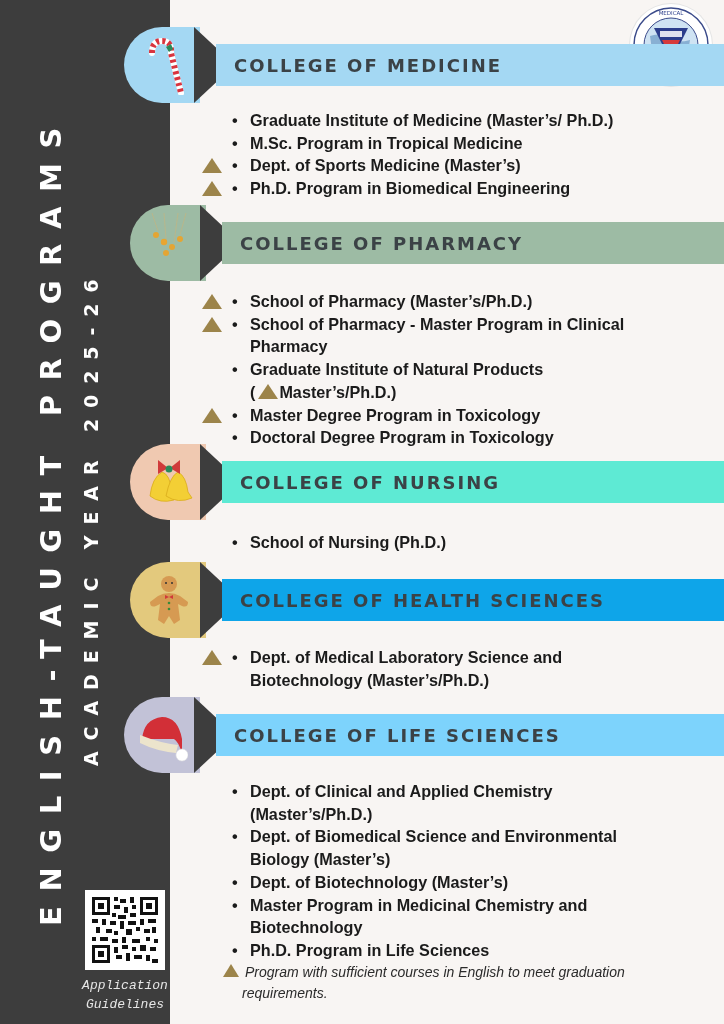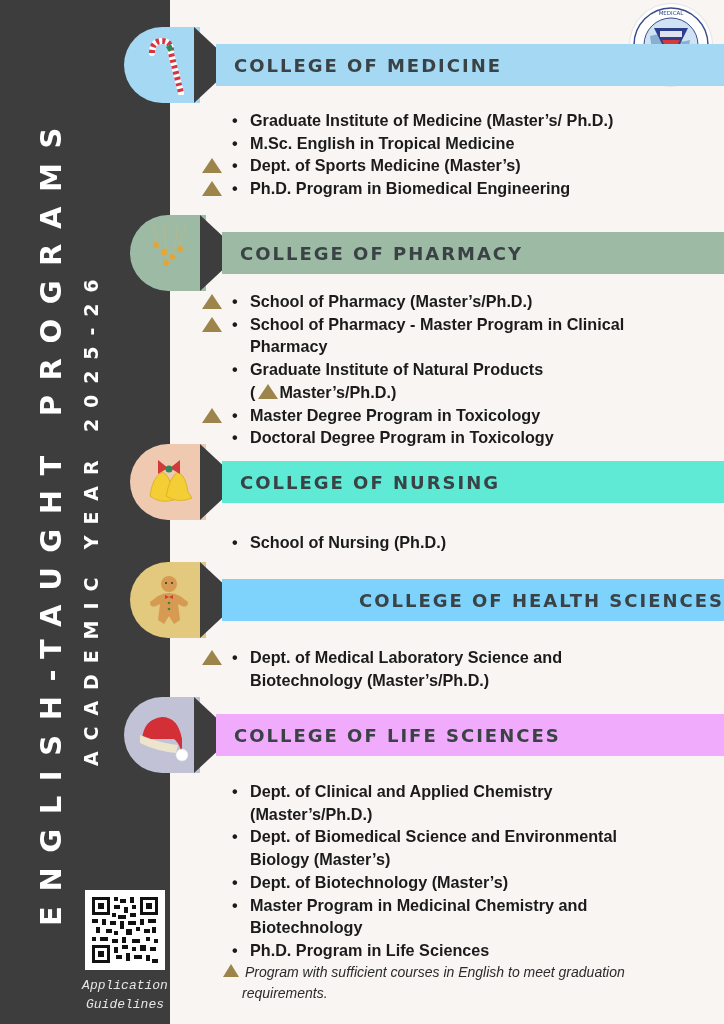--- a/index.html
+++ b/index.html
@@ -130,26 +130,26 @@
       <path d="M28 12 l5 -3 l2 5 l-4 3 z" fill="#2a8a5a"></path>
     </svg>
   </div>
   <div class="connector" style="left:194px;"></div>
   <div class="bar" style="left:216px; background:#a4d8f3;">
     <span class="bar-label">COLLEGE OF MEDICINE</span>
   </div>
 </div>
 <div class="list" style="top:109px;">
   <div class="item"><span class="bullet">•</span><span>Graduate Institute of Medicine (Master’s/ Ph.D.)</span></div>
-  <div class="item"><span class="bullet">•</span><span>M.Sc. English in Tropical Medicine</span></div>
+  <div class="item"><span class="bullet">•</span><span>M.Sc. Program in Tropical Medicine</span></div>
   <div class="item"><span class="tri"></span><span class="bullet">•</span><span>Dept. of Sports Medicine (Master’s)</span></div>
   <div class="item"><span class="tri"></span><span class="bullet">•</span><span>Ph.D. Program in Biomedical Engineering</span></div>
 </div>
 
-<div class="section-head" style="top:215px;padding-left:7px;">
+<div class="section-head" style="top:205px;padding-left:7px;">
   <div class="cap" style="left:130px; background:#9dbba4;">
     <svg class="cap-icon" viewBox="0 0 50 60">
       <g stroke="#c9b47a" stroke-width="0.6" fill="none">
           <path d="M8 0 L14 18"></path>
           <path d="M20 0 L22 26"></path>
           <path d="M34 0 L30 30"></path>
           <path d="M42 0 L36 22"></path>
         </g>
       <circle cx="12" cy="22" r="3" fill="#e4a534"></circle>
         <circle cx="20" cy="29" r="3.2" fill="#e8a530"></circle>
@@ -196,38 +196,38 @@
       <circle cx="25" cy="14" r="8" fill="#d69a52"></circle>
       <path d="M14 26 Q25 20 36 26 L44 32 Q44 38 38 36 L34 34 L36 50 L30 54 L25 46 L20 54 L14 50 L16 34 L12 36 Q6 38 6 32 Z" fill="#d69a52"></path>
       <circle cx="22" cy="13" r="1" fill="#333"></circle>
         <circle cx="28" cy="13" r="1" fill="#333"></circle>
       <path d="M21 25 L25 27 L29 25 L29 29 L25 27 L21 29 Z" fill="#d03a3a"></path>
       <circle cx="25" cy="33" r="1.3" fill="#3a8a3a"></circle>
         <circle cx="25" cy="39" r="1.3" fill="#3a8a3a"></circle>
     </svg>
   </div>
   <div class="connector" style="left:200px;"></div>
-  <div class="bar" style="left:222px; background:#7dd3fc;justify-content:flex-end;">
+  <div class="bar" style="left:222px; background:#0ea5e9;">
     <span class="bar-label">COLLEGE OF HEALTH SCIENCES</span>
   </div>
 </div>
 <div class="list" style="top:646px;">
   <div class="item"><span class="tri"></span><span class="bullet">•</span><span>Dept. of Medical Laboratory Science and</span><br><span>Biotechnology (Master’s/Ph.D.)</span></div>
 </div>
 
 <div class="section-head" style="top:697px;">
   <div class="cap" style="left:124px; background:#c2c2d7;">
     <svg class="cap-icon" viewBox="0 0 50 60">
       <path d="M4 34 Q6 14 24 12 Q40 12 44 34 L44 48 Q40 36 36 34 Z" fill="#d22f37"></path>
       <path d="M2 30 Q22 38 40 40 L38 48 Q18 46 2 38 Z" fill="#ece4cc"></path>
       <circle cx="44" cy="50" r="6" fill="#ffffff" stroke="#e0e0e0" stroke-width="0.6"></circle>
     </svg>
   </div>
   <div class="connector" style="left:194px;"></div>
-  <div class="bar" style="left:216px; background:#f0abfc;">
+  <div class="bar" style="left:216px; background:#7dd3fc;">
     <span class="bar-label">COLLEGE OF LIFE SCIENCES</span>
   </div>
 </div>
 <div class="list" style="top:780px;">
   <div class="item"><span class="bullet">•</span><span>Dept. of Clinical and Applied Chemistry</span><br><span>(Master’s/Ph.D.)</span></div>
   <div class="item"><span class="bullet">•</span><span>Dept. of Biomedical Science and Environmental</span><br><span>Biology (Master’s)</span></div>
   <div class="item"><span class="bullet">•</span><span>Dept. of Biotechnology (Master’s)</span></div>
   <div class="item"><span class="bullet">•</span><span>Master Program in Medicinal Chemistry and</span><br><span>Biotechnology</span></div>
   <div class="item"><span class="bullet">•</span><span>Ph.D. Program in Life Sciences</span></div>
 </div>

